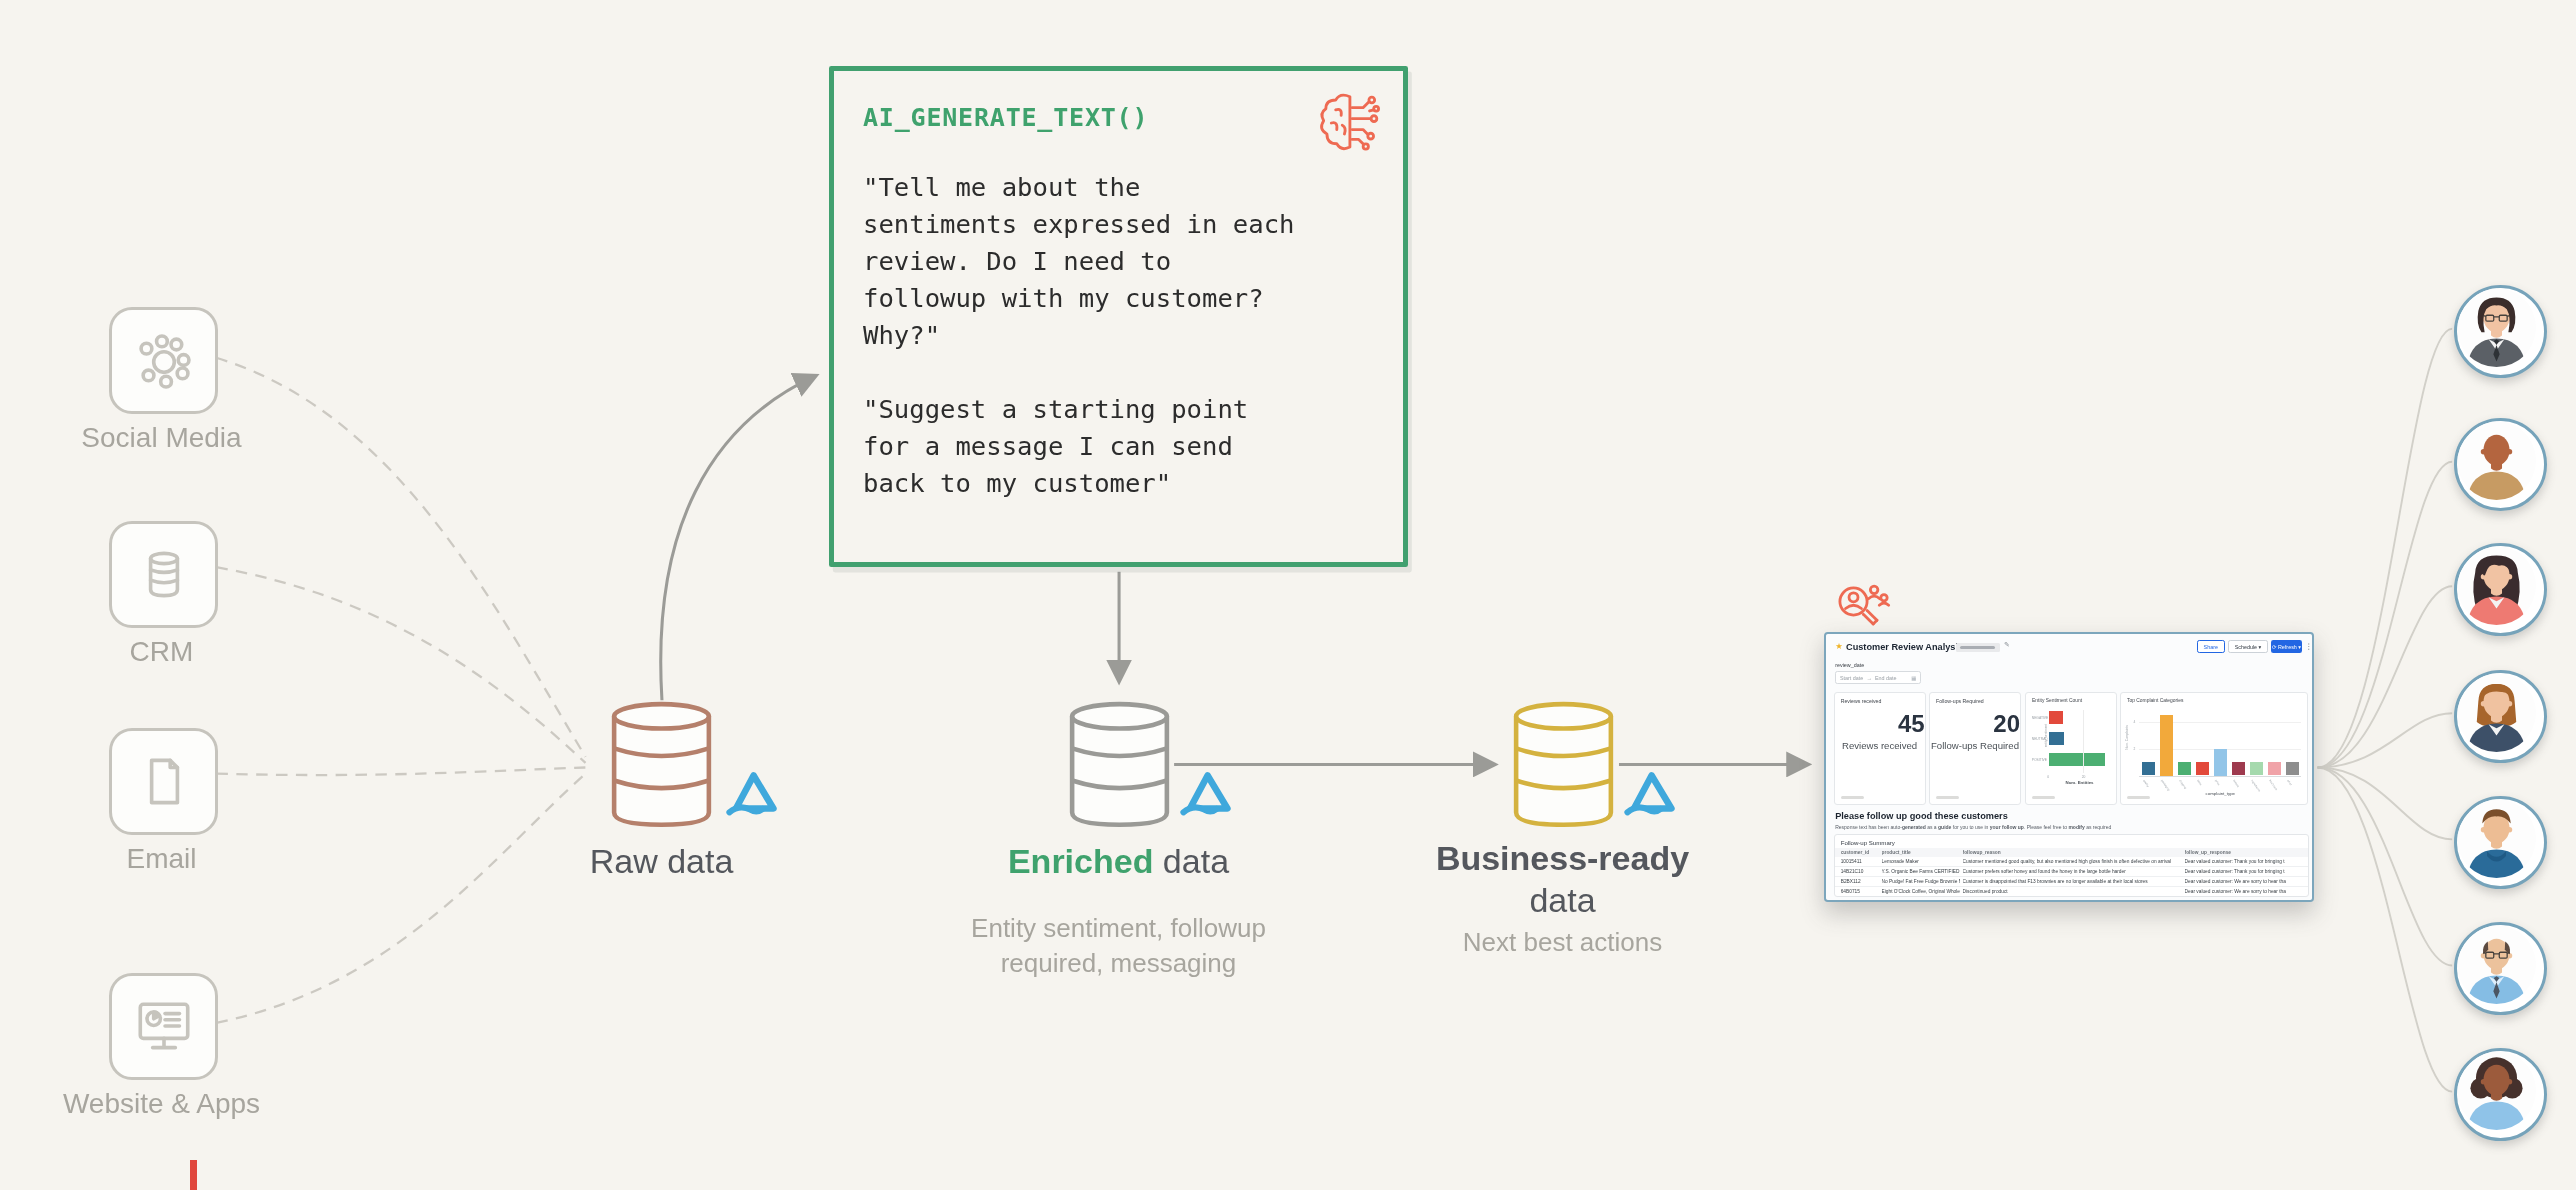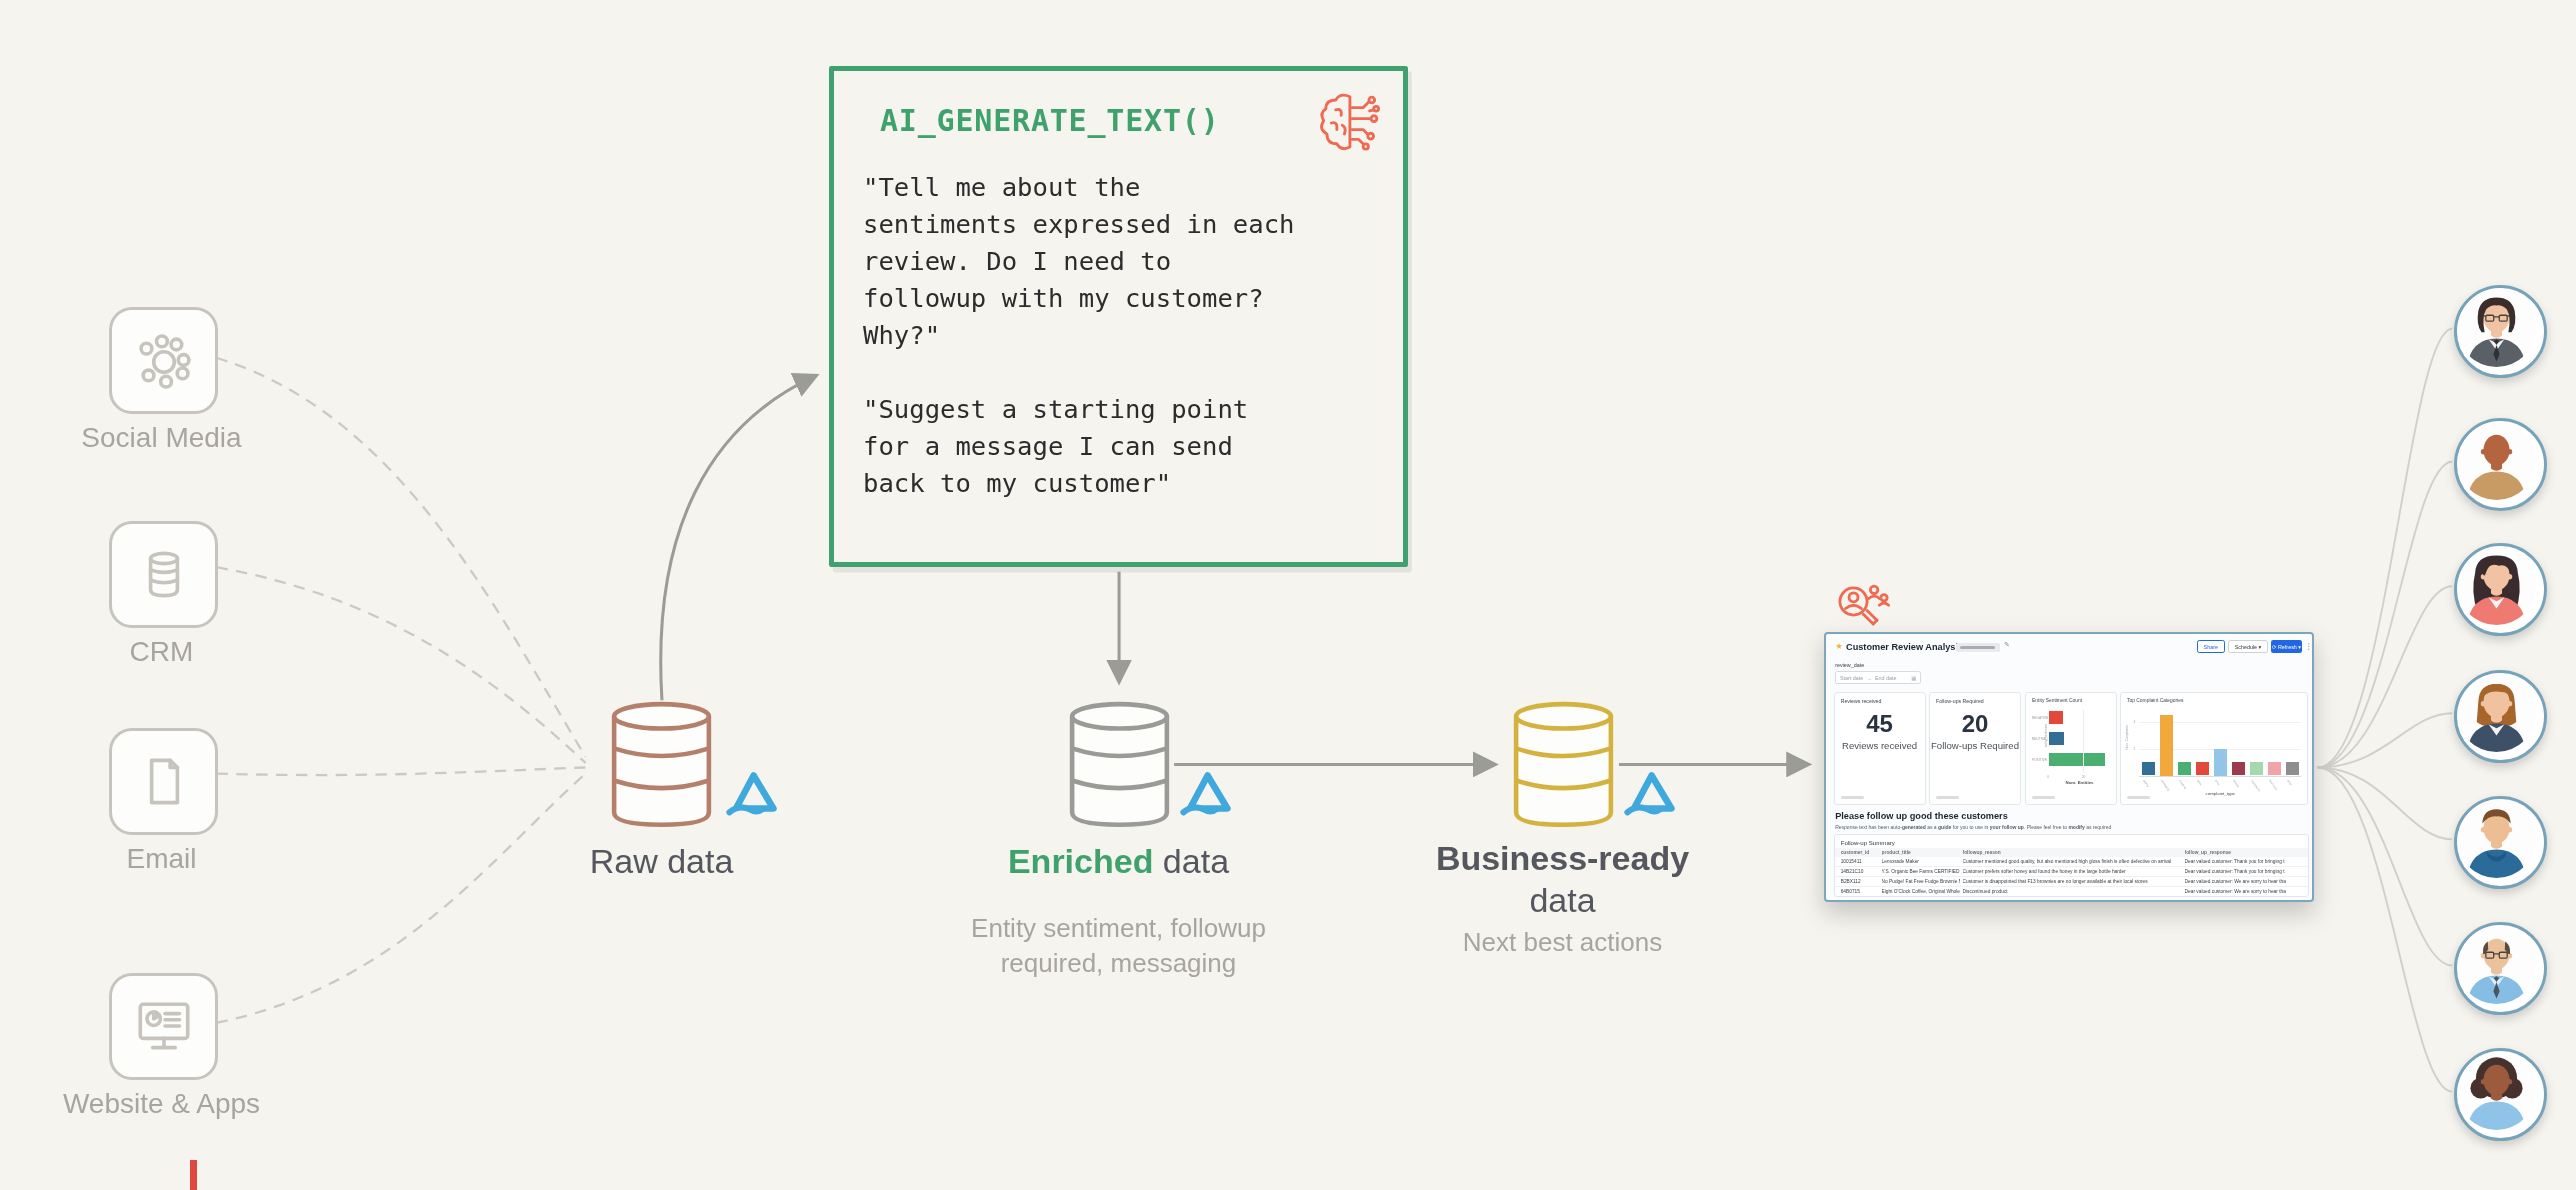--- a/index.html
+++ b/index.html
@@ -14,21 +14,21 @@
 
   
   .stage-label{position:absolute;width:367px;text-align:center;font-size:34px;font-weight:500;color:#54575d;}
   .stage-caption{position:absolute;width:397px;text-align:center;font-size:26px;font-weight:500;color:#a7a59e;line-height:35px;white-space:pre-line;}
 
   
   .ai-box{position:absolute;left:829px;top:66px;width:579px;height:501px;background:#f6f4ef;
           border:5.4px solid var(--green);box-sizing:border-box;border-radius:2.3px;
           box-shadow:3.8px 5.4px 0 rgba(90,110,95,.12);}
   .ai-title{position:absolute;left:29px;top:32px;font-family:"DejaVu Sans Mono",monospace;
-            font-weight:bold;font-size:30px;color:var(--green-text);letter-spacing:0.8px;margin-left:17px;}
+            font-weight:bold;font-size:25px;color:var(--green-text);letter-spacing:0.8px;}
   .ai-prompt{position:absolute;left:29px;width:527px;font-family:"DejaVu Sans Mono",monospace;
              font-size:25.6px;line-height:37px;color:#2c2c2c;white-space:pre-line;}
 
   
   .dash{position:absolute;left:1824px;top:632px;width:490px;height:270px;background:#fbfcfd;
         border:2.3px solid #7ca6bc;border-radius:3.8px;box-sizing:border-box;
         box-shadow:0 10.7px 23px rgba(70,70,70,.28);font-family:"Liberation Sans",sans-serif;}
   .dash *{box-sizing:border-box}
   .d-title{position:absolute;left:20px;top:7.6px;font-size:9.2px;font-weight:bold;color:#1d2633;white-space:nowrap;}
   .d-star{position:absolute;left:9.2px;top:6.9px;font-size:8.4px;color:#f0b429;}
@@ -38,21 +38,21 @@
   .d-btn{position:absolute;top:6.1px;height:13px;border-radius:2.3px;font-size:5.4px;display:flex;align-items:center;justify-content:center;}
   .d-share{left:371px;width:27.5px;border:0.8px solid #2266e3;color:#2266e3;background:#fff;}
   .d-sched{left:402px;width:40px;border:0.8px solid #ccd2d8;color:#343b44;background:#fff;}
   .d-refresh{left:445px;width:31px;background:#2266e3;color:#fff;}
   .d-dots{position:absolute;left:479px;top:7.6px;font-size:7.6px;color:#5f6368;}
   .d-filter-label{position:absolute;left:9.2px;top:28px;font-size:5.4px;color:#3c4248;}
   .d-filter-box{position:absolute;left:9.2px;top:37px;width:86px;height:13px;background:#fff;border:0.8px solid #d7dbdf;border-radius:2.3px;
                 display:flex;align-items:center;gap:3.1px;padding:0 3.8px;font-size:5.4px;color:#9aa0a6;}
   .tile{position:absolute;top:58px;height:113px;background:#fff;border:0.8px solid #e4e7ea;border-radius:3.1px;}
   .tile-h{position:absolute;left:6.1px;top:4.6px;font-size:5.2px;color:#40454c;white-space:nowrap;}
-  .kpi-num{position:absolute;left:0;top:17px;width:100%;text-align:center;font-size:24px;font-weight:600;color:#2a3340;}
+  .kpi-num{position:absolute;left:0;top:17px;width:100%;text-align:right;font-size:24px;font-weight:600;color:#2a3340;}
   .kpi-sub{position:absolute;left:0;top:47px;width:100%;text-align:center;font-size:9.6px;color:#4b5157;line-height:11.5px;}
   .smudge{position:absolute;height:3.1px;background:#dcdcda;border-radius:1.5px;}
   .fu-head{position:absolute;left:9.2px;top:177px;font-size:9.2px;font-weight:bold;color:#1c242f;}
   .fu-sub{position:absolute;left:9.2px;top:190px;font-size:5px;color:#565c64;}
   .tbl{position:absolute;left:7.6px;top:200px;width:475px;height:63px;background:#fff;border:0.8px solid #e3e6e9;border-radius:3.1px;overflow:hidden;}
   .tbl-title{position:absolute;left:6.1px;top:3.8px;font-size:6.1px;color:#343b44;}
   .tbl-hrow{position:absolute;left:0;top:13px;width:100%;height:9.2px;background:#f5f6f8;}
   .tbl-cell{position:absolute;font-size:4.8px;white-space:nowrap;overflow:hidden;}
   .tbl-row{position:absolute;left:0;width:100%;height:10px;border-bottom:0.4px solid #eef0f2;}
 

